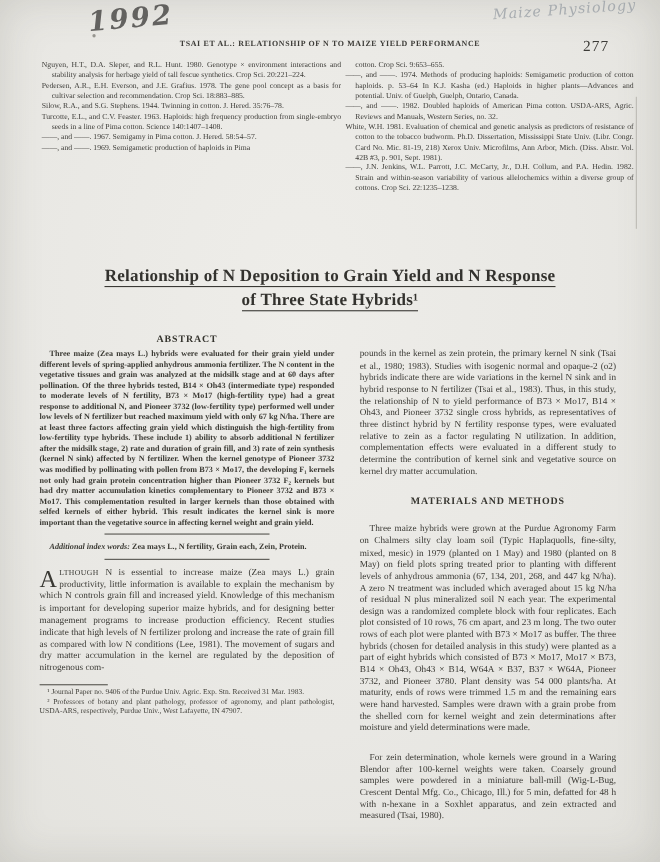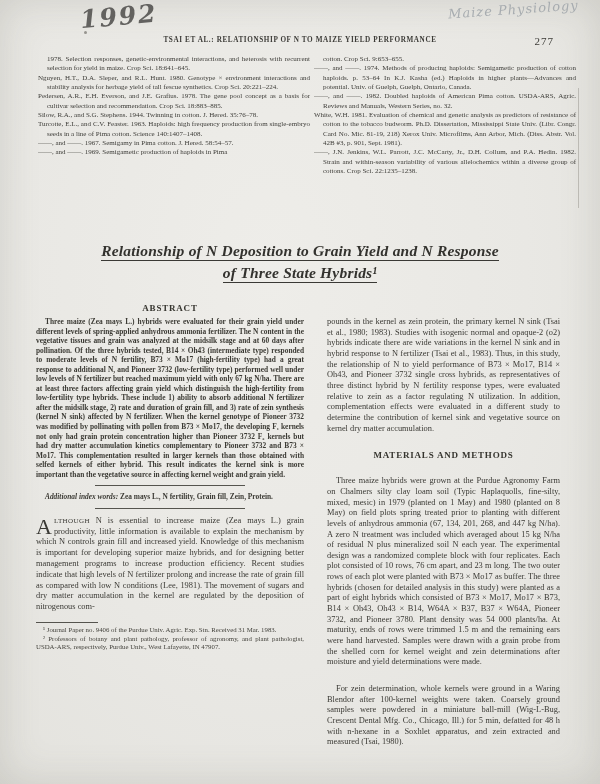--- a/index.html
+++ b/index.html
@@ -18,28 +18,28 @@
   .hw-note{
     position:absolute;left:448px;top:2px;font-size:13px;color:#9aa0a6;
     font-style:italic;transform:rotate(-4deg);letter-spacing:1px;
     font-family:"DejaVu Serif",serif;opacity:.8;white-space:nowrap;
   }
   .running-head{
     position:absolute;top:36px;left:0;right:0;text-align:center;
     font-size:7.2px;letter-spacing:.6px;color:#3c3b37;font-weight:bold;
   }
   .running-head .pageno{
-    position:absolute;right:46px;top:-1px;font-size:11px;letter-spacing:1px;font-weight:normal;
+    position:absolute;right:46px;top:-1px;font-size:14px;letter-spacing:1px;font-weight:normal;
   }
   .refs{position:absolute;top:55px;font-size:7px;line-height:9.35px;text-align:justify;color:#3d3c38;}
   .refs-left{left:38px;width:272px;}
   .refs-right{left:314px;width:262px;}
   .ref{margin:0;padding-left:9px;text-indent:-9px;}
   .ref.cont{padding-left:9px;text-indent:0;}
-  .titleblock{position:absolute;top:240px;left:30px;right:30px;text-align:center;font-style:italic;}
+  .titleblock{position:absolute;top:240px;left:30px;right:30px;text-align:center;}
   .titleblock h1{
     margin:0;font-size:15.5px;line-height:22px;font-weight:bold;color:#33322e;letter-spacing:.2px;
   }
   .titleblock h1 .u{border-bottom:1px solid #3a3935;padding-bottom:1px;}
   .authors{margin-top:9px;font-size:9.5px;font-weight:bold;color:#363530;letter-spacing:.3px;}
   .col{position:absolute;text-align:justify;}
   .col-left{left:36px;top:303px;width:268px;}
   .col-right{left:311px;top:301px;width:265px;}
   h2.sect{
     margin:0 0 4px 0;text-align:center;font-size:9px;font-weight:bold;
@@ -68,21 +68,20 @@
   <div class="hw-year">1992</div>
   <div class="scan-smudge"></div>
   <div class="hw-note">Maize Physiology</div>
 
   <div class="running-head">
     <span>TSAI ET AL.: RELATIONSHIP OF N TO MAIZE YIELD PERFORMANCE</span>
     <span class="pageno">277</span>
   </div>
 
   <div class="refs refs-left">
-    <p class="ref cont">1978. Selection responses, genetic-environmental interactions, and heterosis with recurrent selection for yield in maize. Crop Sci. 18:641–645.</p>
     <p class="ref">Nguyen, H.T., D.A. Sleper, and R.L. Hunt. 1980. Genotype × environment interactions and stability analysis for herbage yield of tall fescue synthetics. Crop Sci. 20:221–224.</p>
     <p class="ref">Pedersen, A.R., E.H. Everson, and J.E. Grafius. 1978. The gene pool concept as a basis for cultivar selection and recommendation. Crop Sci. 18:883–885.</p>
     <p class="ref">Silow, R.A., and S.G. Stephens. 1944. Twinning in cotton. J. Hered. 35:76–78.</p>
     <p class="ref">Turcotte, E.L., and C.V. Feaster. 1963. Haploids: high frequency production from single-embryo seeds in a line of Pima cotton. Science 140:1407–1408.</p>
     <p class="ref">——, and ——. 1967. Semigamy in Pima cotton. J. Hered. 58:54–57.</p>
     <p class="ref">——, and ——. 1969. Semigametic production of haploids in Pima</p>
   </div>
 
   <div class="refs refs-right">
     <p class="ref cont">cotton. Crop Sci. 9:653–655.</p>
@@ -95,21 +94,21 @@
   <div class="scan-edge"></div>
 
   <div class="titleblock">
     <h1><span class="u">Relationship of N Deposition to Grain Yield and N Response</span><br><span class="u">of Three State Hybrids¹</span></h1>
   </div>
 
   <div class="col col-left">
     <h2 class="sect">ABSTRACT</h2>
     <p class="abstract">Three maize (Zea mays L.) hybrids were evaluated for their grain yield under different levels of spring-applied anhydrous ammonia fertilizer. The N content in the vegetative tissues and grain was analyzed at the midsilk stage and at 60 days after pollination. Of the three hybrids tested, B14 × Oh43 (intermediate type) responded to moderate levels of N fertility, B73 × Mo17 (high-fertility type) had a great response to additional N, and Pioneer 3732 (low-fertility type) performed well under low levels of N fertilizer but reached maximum yield with only 67 kg N/ha. There are at least three factors affecting grain yield which distinguish the high-fertility from low-fertility type hybrids. These include 1) ability to absorb additional N fertilizer after the midsilk stage, 2) rate and duration of grain fill, and 3) rate of zein synthesis (kernel N sink) affected by N fertilizer. When the kernel genotype of Pioneer 3732 was modified by pollinating with pollen from B73 × Mo17, the developing F₁ kernels not only had grain protein concentration higher than Pioneer 3732 F₂ kernels but had dry matter accumulation kinetics complementary to Pioneer 3732 and B73 × Mo17. This complementation resulted in larger kernels than those obtained with selfed kernels of either hybrid. This result indicates the kernel sink is more important than the vegetative source in affecting kernel weight and grain yield.</p>
     <div class="divider"></div>
-    <p class="indexwords"><span class="iw-label">Additional index words:</span> <span>Zea mays L., N fertility, Grain fill, Zein, Protein.</span></p>
+    <p class="indexwords"><span class="iw-label">Additional index words:</span> <span>Zea mays L., N fertility, Grain each, Zein, Protein.</span></p>
     <div class="divider"></div>
     <p class="intro"><span class="dropcap">A</span><span class="lead-caps">LTHOUGH</span><span> N is essential to increase maize (Zea mays L.) grain productivity, little information is available to explain the mechanism by which N controls grain fill and increased yield. Knowledge of this mechanism is important for developing superior maize hybrids, and for designing better management programs to increase production efficiency. Recent studies indicate that high levels of N fertilizer prolong and increase the rate of grain fill as compared with low N conditions (Lee, 1981). The movement of sugars and dry matter accumulation in the kernel are regulated by the deposition of nitrogenous com-</span></p>
     <div class="fn-rule"></div>
     <p class="fn">¹ Journal Paper no. 9406 of the Purdue Univ. Agric. Exp. Stn. Received 31 Mar. 1983.</p>
     <p class="fn">² Professors of botany and plant pathology, professor of agronomy, and plant pathologist, USDA-ARS, respectively, Purdue Univ., West Lafayette, IN 47907.</p>
   </div>
 
   <div class="col col-right">
     <p class="body-p">pounds in the kernel as zein protein, the primary kernel N sink (Tsai et al., 1980; 1983). Studies with isogenic normal and opaque-2 (o2) hybrids indicate there are wide variations in the kernel N sink and in hybrid response to N fertilizer (Tsai et al., 1983). Thus, in this study, the relationship of N to yield performance of B73 × Mo17, B14 × Oh43, and Pioneer 3732 single cross hybrids, as representatives of three distinct hybrid by N fertility response types, were evaluated relative to zein as a factor regulating N utilization. In addition, complementation effects were evaluated in a different study to determine the contribution of kernel sink and vegetative source on kernel dry matter accumulation.</p>
     <h2 class="sect">MATERIALS AND METHODS</h2>

